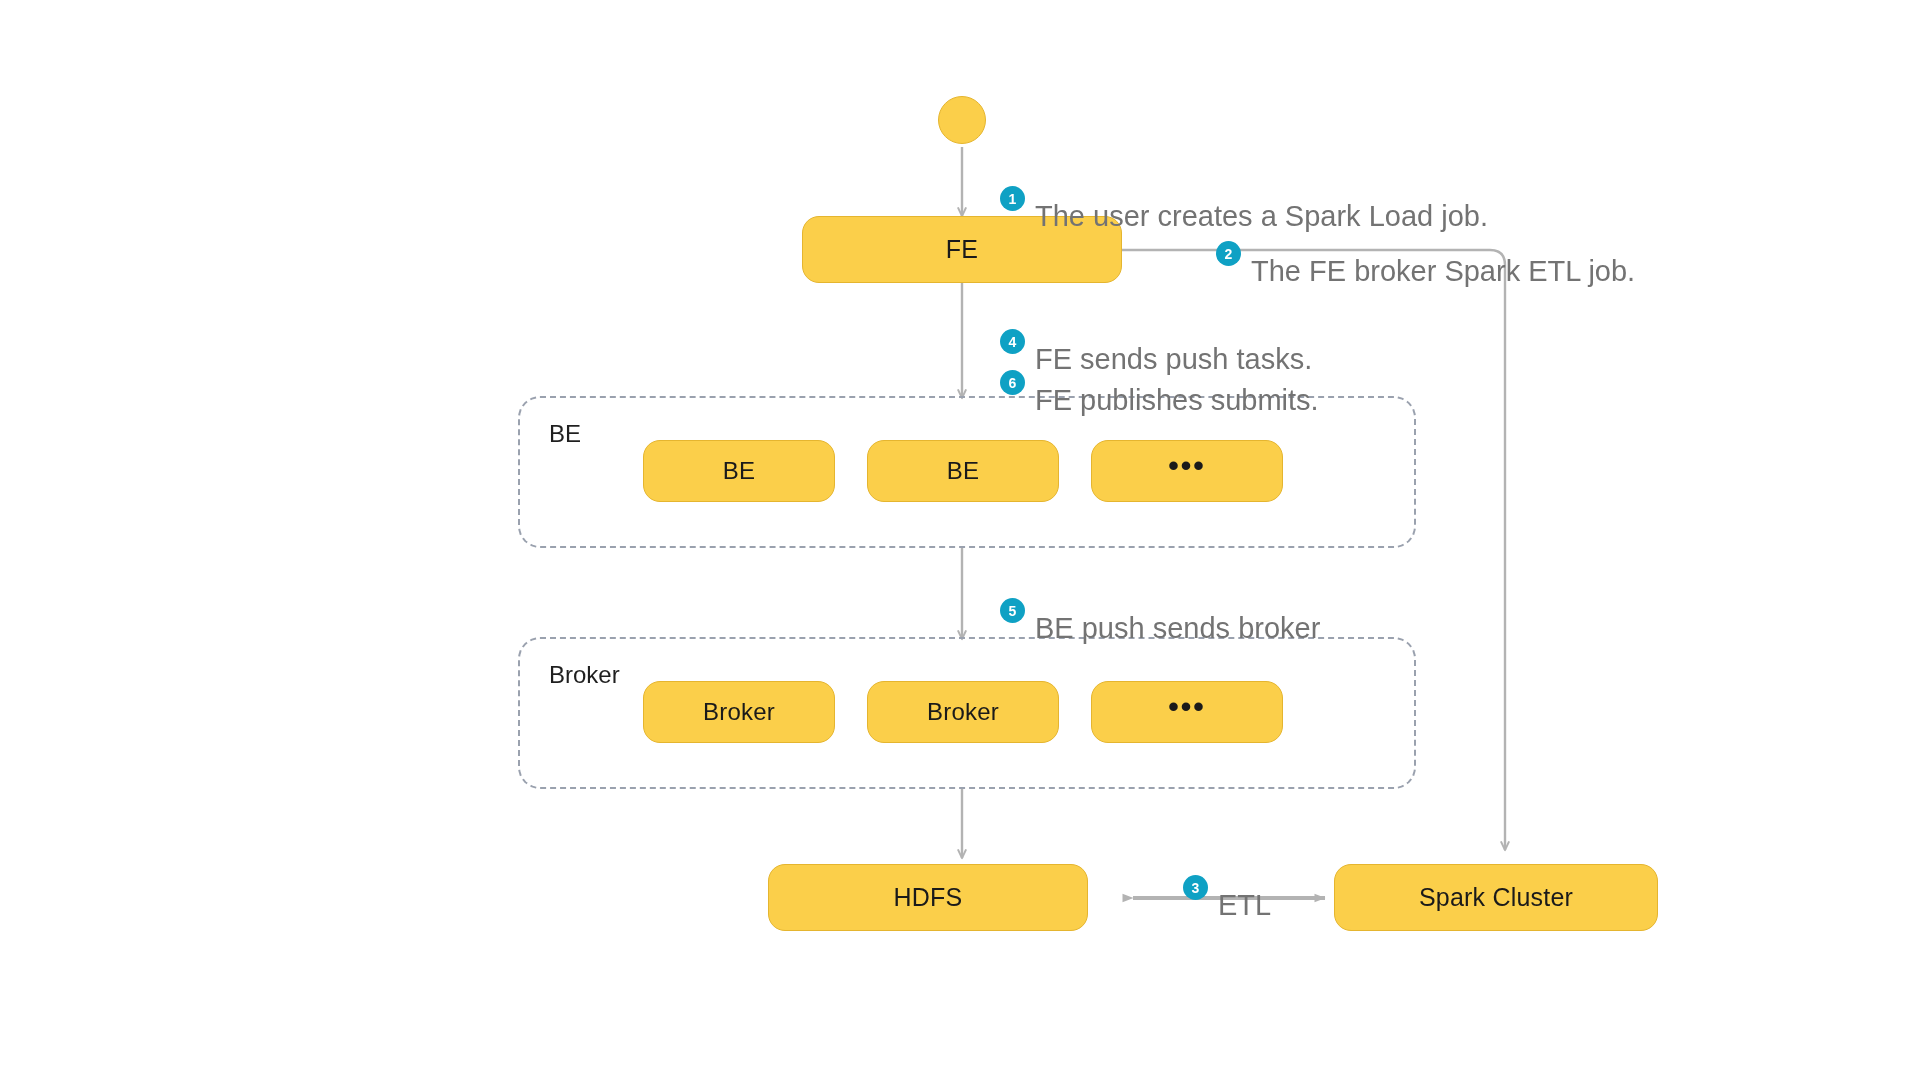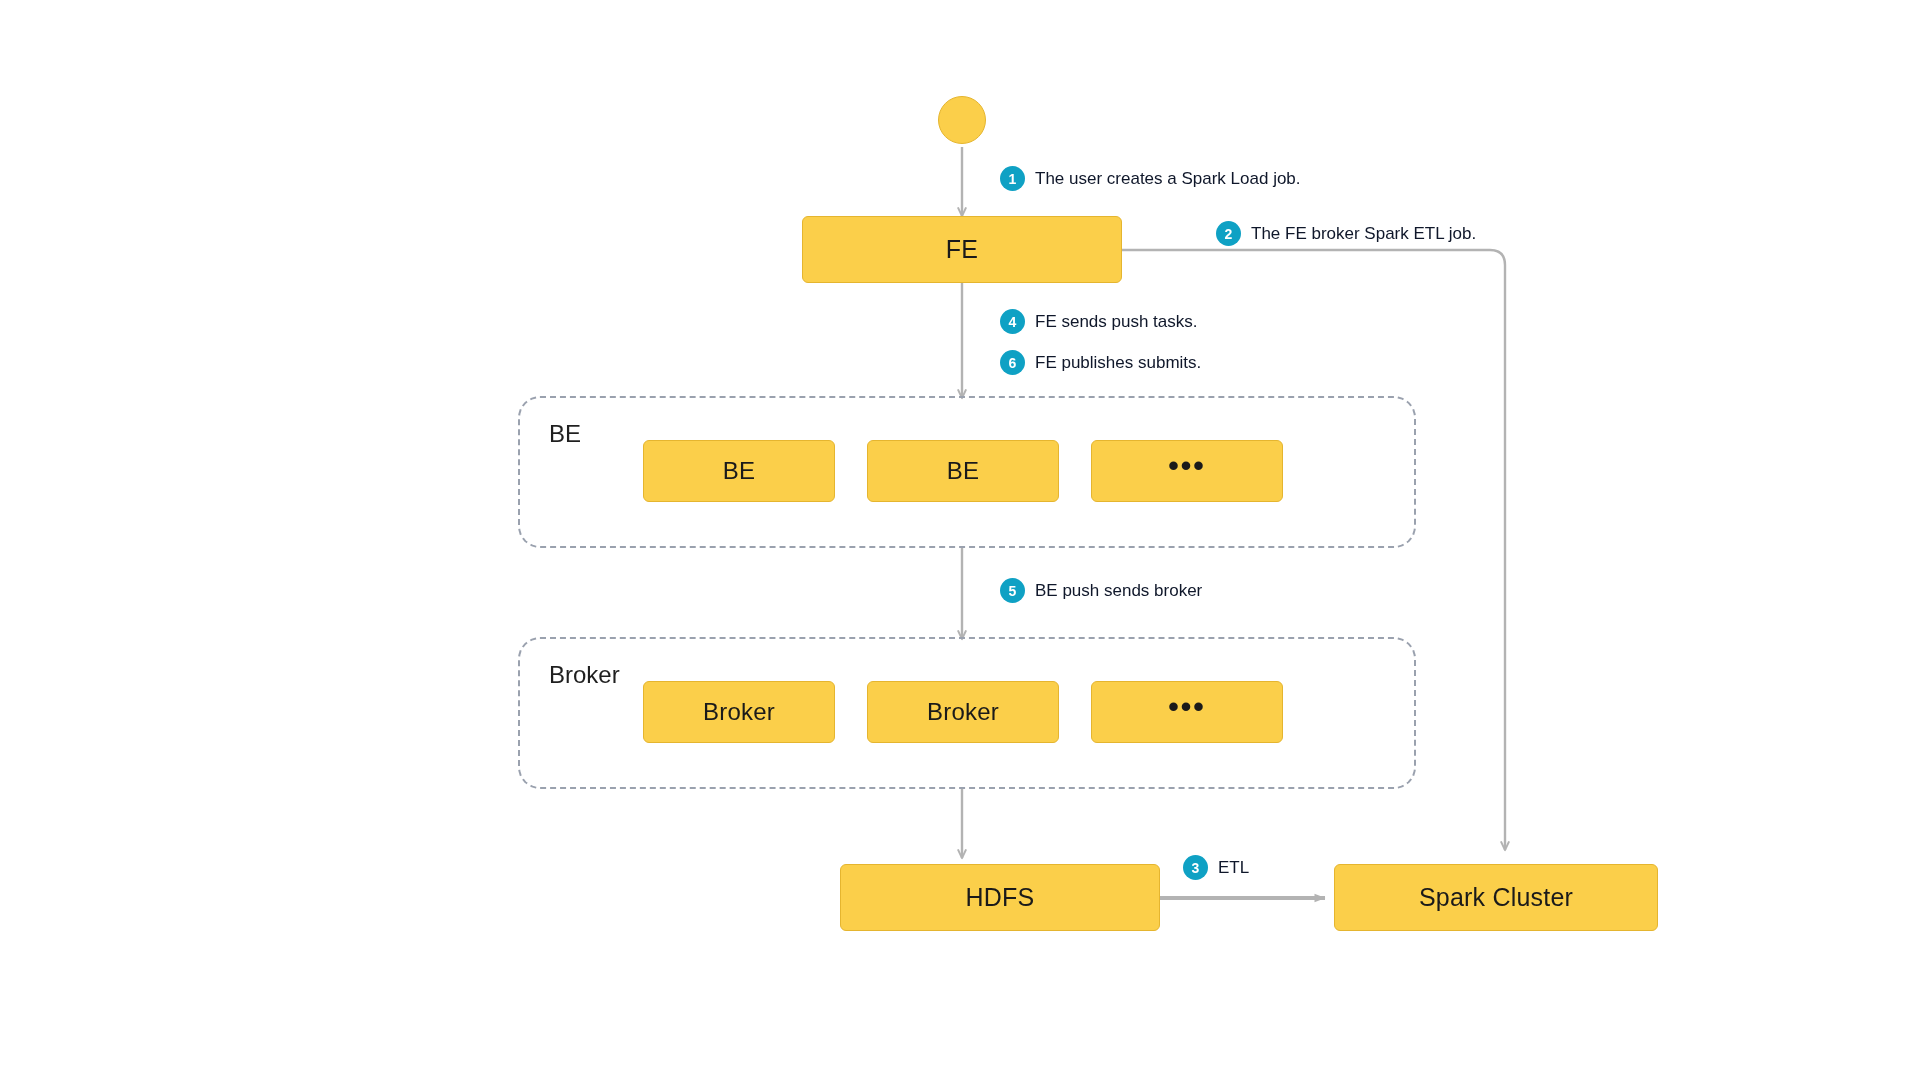--- a/index.html
+++ b/index.html
@@ -28,21 +28,21 @@
     height: 1080px;
     pointer-events: none;
   }
 
   
   .node {
     position: absolute;
     box-sizing: border-box;
     background: #fbcf4a;
     border: 1.5px solid #e5b52f;
-    border-radius: 6px;
+    border-radius: 17px;
     display: flex;
     align-items: center;
     justify-content: center;
     color: #1a1a1a;
     font-size: 25px;
     letter-spacing: .2px;
     z-index: 3;
   }
   .node.small { font-size: 24px; }
   .node.dots {
@@ -98,23 +98,24 @@
     color: #ffffff;
     font-size: 14px;
     font-weight: 700;
     display: flex;
     align-items: center;
     justify-content: center;
     flex: 0 0 auto;
     line-height: 1;
   }
   .step-text {
-    font-size: 17px;
-    color: #0f172a;
+    font-size: 29px;
+    color: #737373;
     line-height: 1;
+    margin-top: 36px;
   }
 </style>
 </head>
 <body>
 
 <div id="canvas">
 
   <svg id="wires" viewBox="0 0 1920 1080" width="1920" height="1080">
     <defs>
       <marker id="arrow" markerWidth="12" markerHeight="12" refX="9.2" refY="5" orient="auto" markerUnits="userSpaceOnUse">
@@ -166,21 +167,21 @@
   <div class="node small" style="left:643px; top:681px; width:192px; height:62px;">
     <span>Broker</span>
   </div>
   <div class="node small" style="left:867px; top:681px; width:192px; height:62px;">
     <span>Broker</span>
   </div>
   <div class="node dots" style="left:1091px; top:681px; width:192px; height:62px;">
     <span>•••</span>
   </div>
 
-  <div class="node" style="left:840px; top:864px; width:320px; height:67px;">
+  <div class="node" style="left:768px; top:864px; width:320px; height:67px;">
     <span>HDFS</span>
   </div>
 
   <div class="node" style="left:1334px; top:864px; width:324px; height:67px;justify-content:center;">
     <span>Spark Cluster</span>
   </div>
 
   <div class="step" style="left:1000px; top:166px;">
     <span class="step-badge">1</span>
     <span class="step-text">The user creates a Spark Load job.</span>

